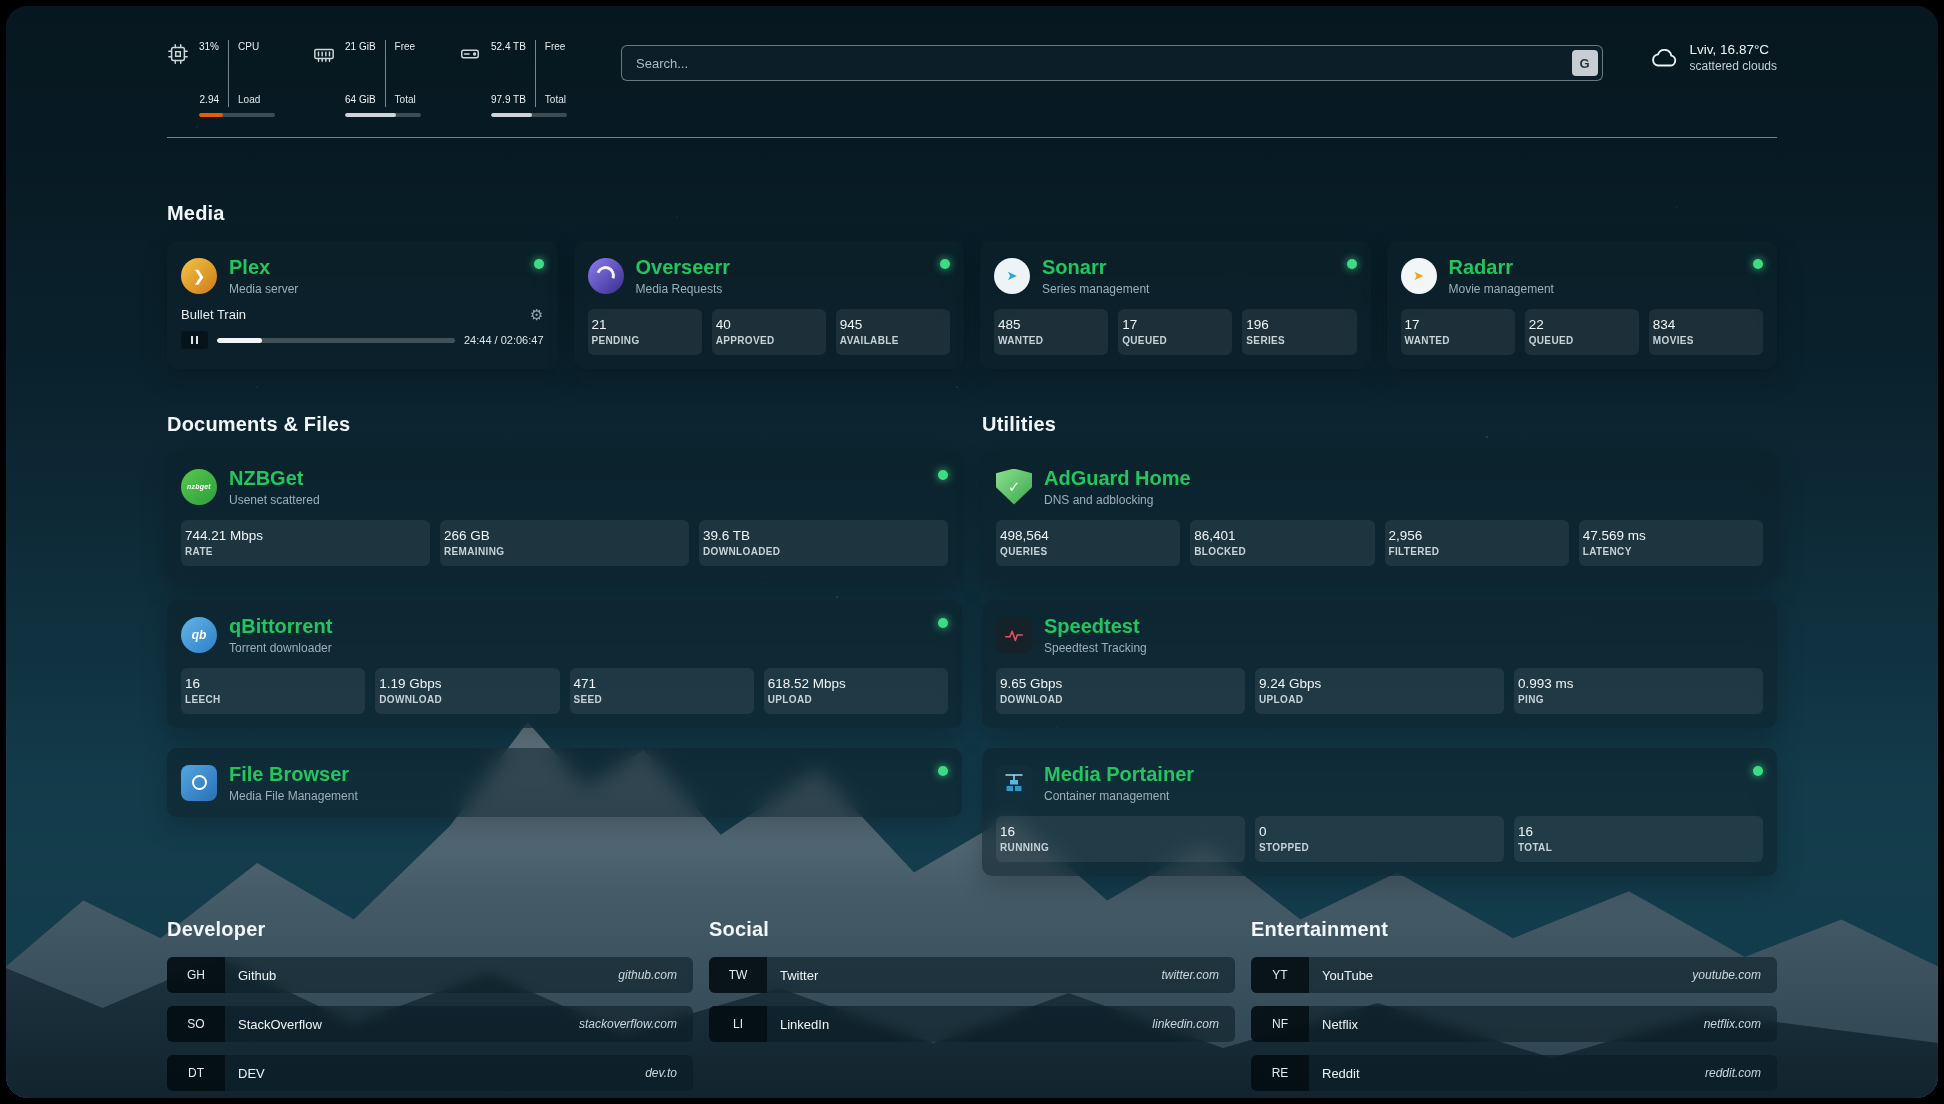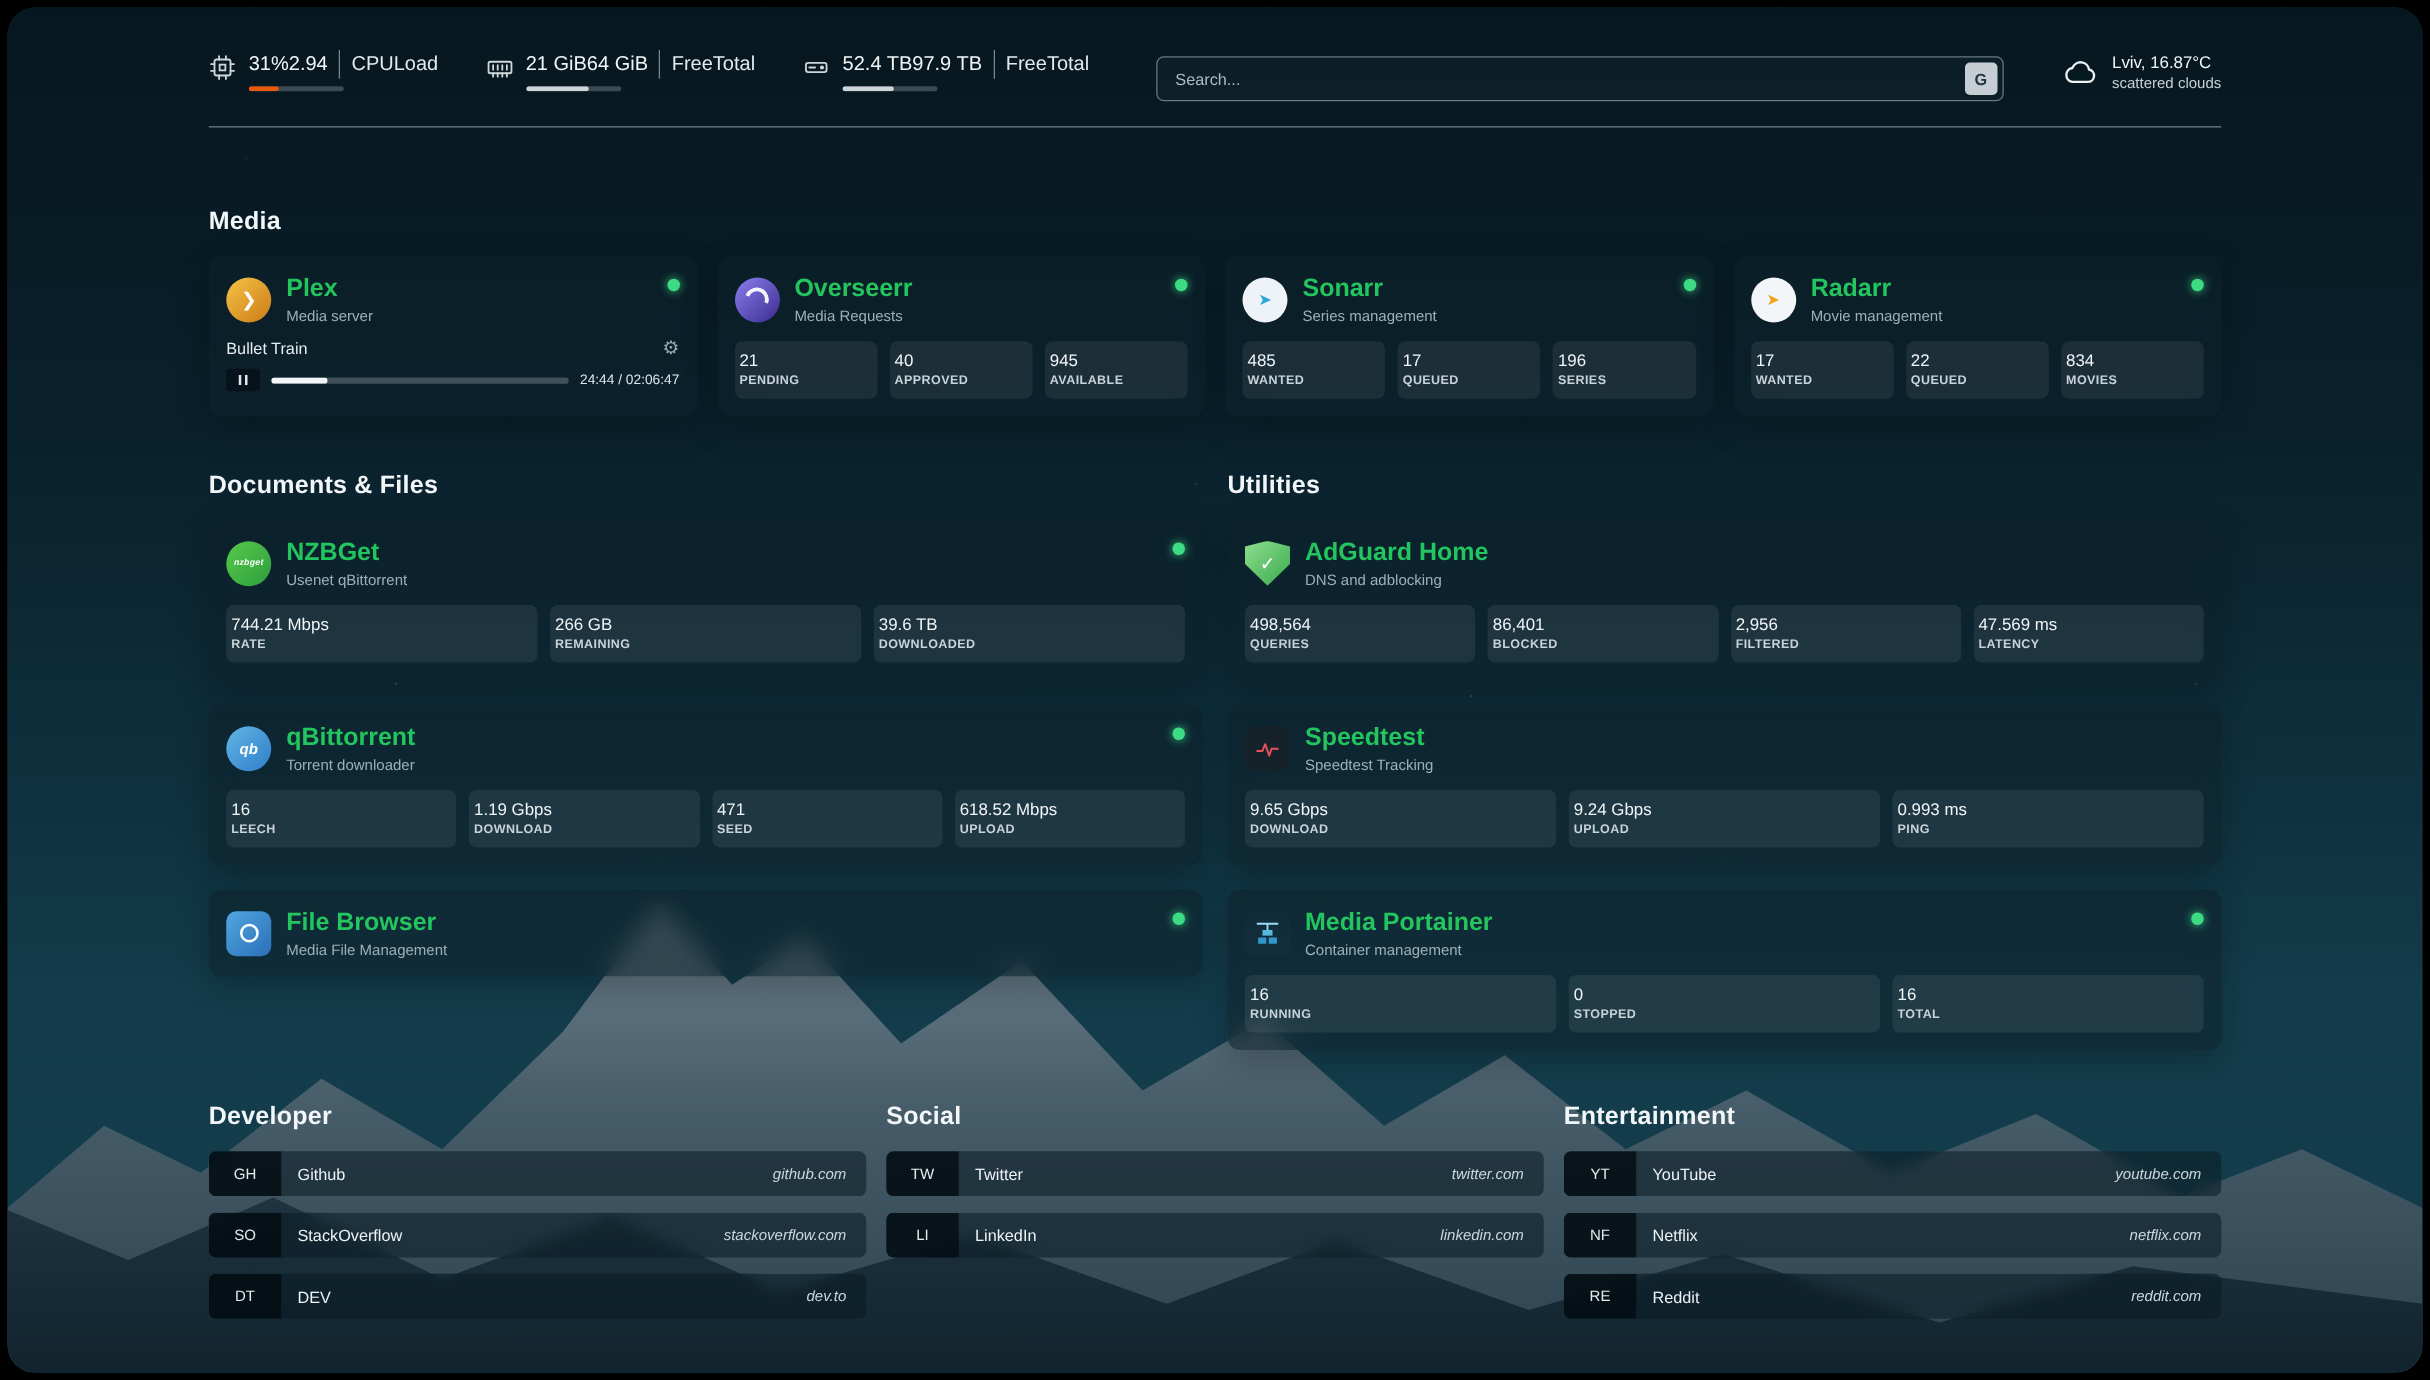--- a/index.html
+++ b/index.html
@@ -22,21 +22,21 @@
     1560px 420px rgba(255,255,255,.35),60px 260px rgba(255,255,255,.3),1180px 560px rgba(255,255,255,.35);}
   .bg-tint{position:absolute;inset:0;background:linear-gradient(180deg,rgba(6,22,30,.94) 0%,rgba(8,28,38,.84) 26%,rgba(10,34,45,.62) 50%,rgba(11,38,50,.38) 72%,rgba(9,32,43,.45) 100%);}
 
   .content{position:relative;z-index:2;width:1610px;margin:0 auto;padding-top:34px;color:#e9eef1;}
 
   
   .topbar{display:flex;align-items:flex-start;}
   .metric{display:flex;gap:10px;margin-right:38px;}
   .m-icon{color:#dfe7ea;opacity:.92;margin-top:3px;line-height:0;}
   .m-grid{display:flex;}
-  .m-col{display:flex;flex-direction:row;font-size:16px;line-height:1.45;}
+  .m-col{display:flex;flex-direction:column;font-size:10px;line-height:1.45;gap:38px;}
   .m-col.vals{align-items:flex-end;color:#f0f5f7;}
   .m-col.labs{border-left:1px solid rgba(235,242,245,.5);margin-left:9px;padding-left:9px;color:#e2eaee;}
   .m-bar{margin-top:6px;width:76px;height:4px;border-radius:2px;background:rgba(255,255,255,.22);overflow:hidden;}
   .m-bar .fill{display:block;height:100%;border-radius:2px;background:#ced4da;}
   .m-bar .fill.cpu{background:#e8590c;}
 
   .search-wrap{position:relative;flex:1;margin:5px 46px 0 16px;}
   .search-input{width:100%;height:36px;background:rgba(16,36,46,.55);border:1px solid rgba(220,230,235,.45);
     border-radius:6px;color:#eef3f5;font-size:13px;padding:0 46px 0 14px;outline:none;font-family:inherit;}
   .search-input::placeholder{color:#aebcc3;}
@@ -343,21 +343,21 @@
         <h2 class="sec-title">Documents &amp; Files</h2>
         <div class="col-stack">
 
           <div class="card">
             <div class="card-head">
               <span class="app-icon nzbget">
                   <i class="nzbget-label">nzbget</i>
                 </span>
               <div class="app-meta">
                 <div class="app-name">NZBGet</div>
-                <div class="app-desc">Usenet qBittorrent</div>
+                <div class="app-desc">Usenet scattered</div>
               </div>
               <span class="status-dot"></span>
             </div>
             <div class="stats-row">
               <div class="stat">
                 <div class="stat-value">744.21 Mbps</div>
                 <div class="stat-label">RATE</div>
               </div>
               <div class="stat">
                 <div class="stat-value">266 GB</div>

